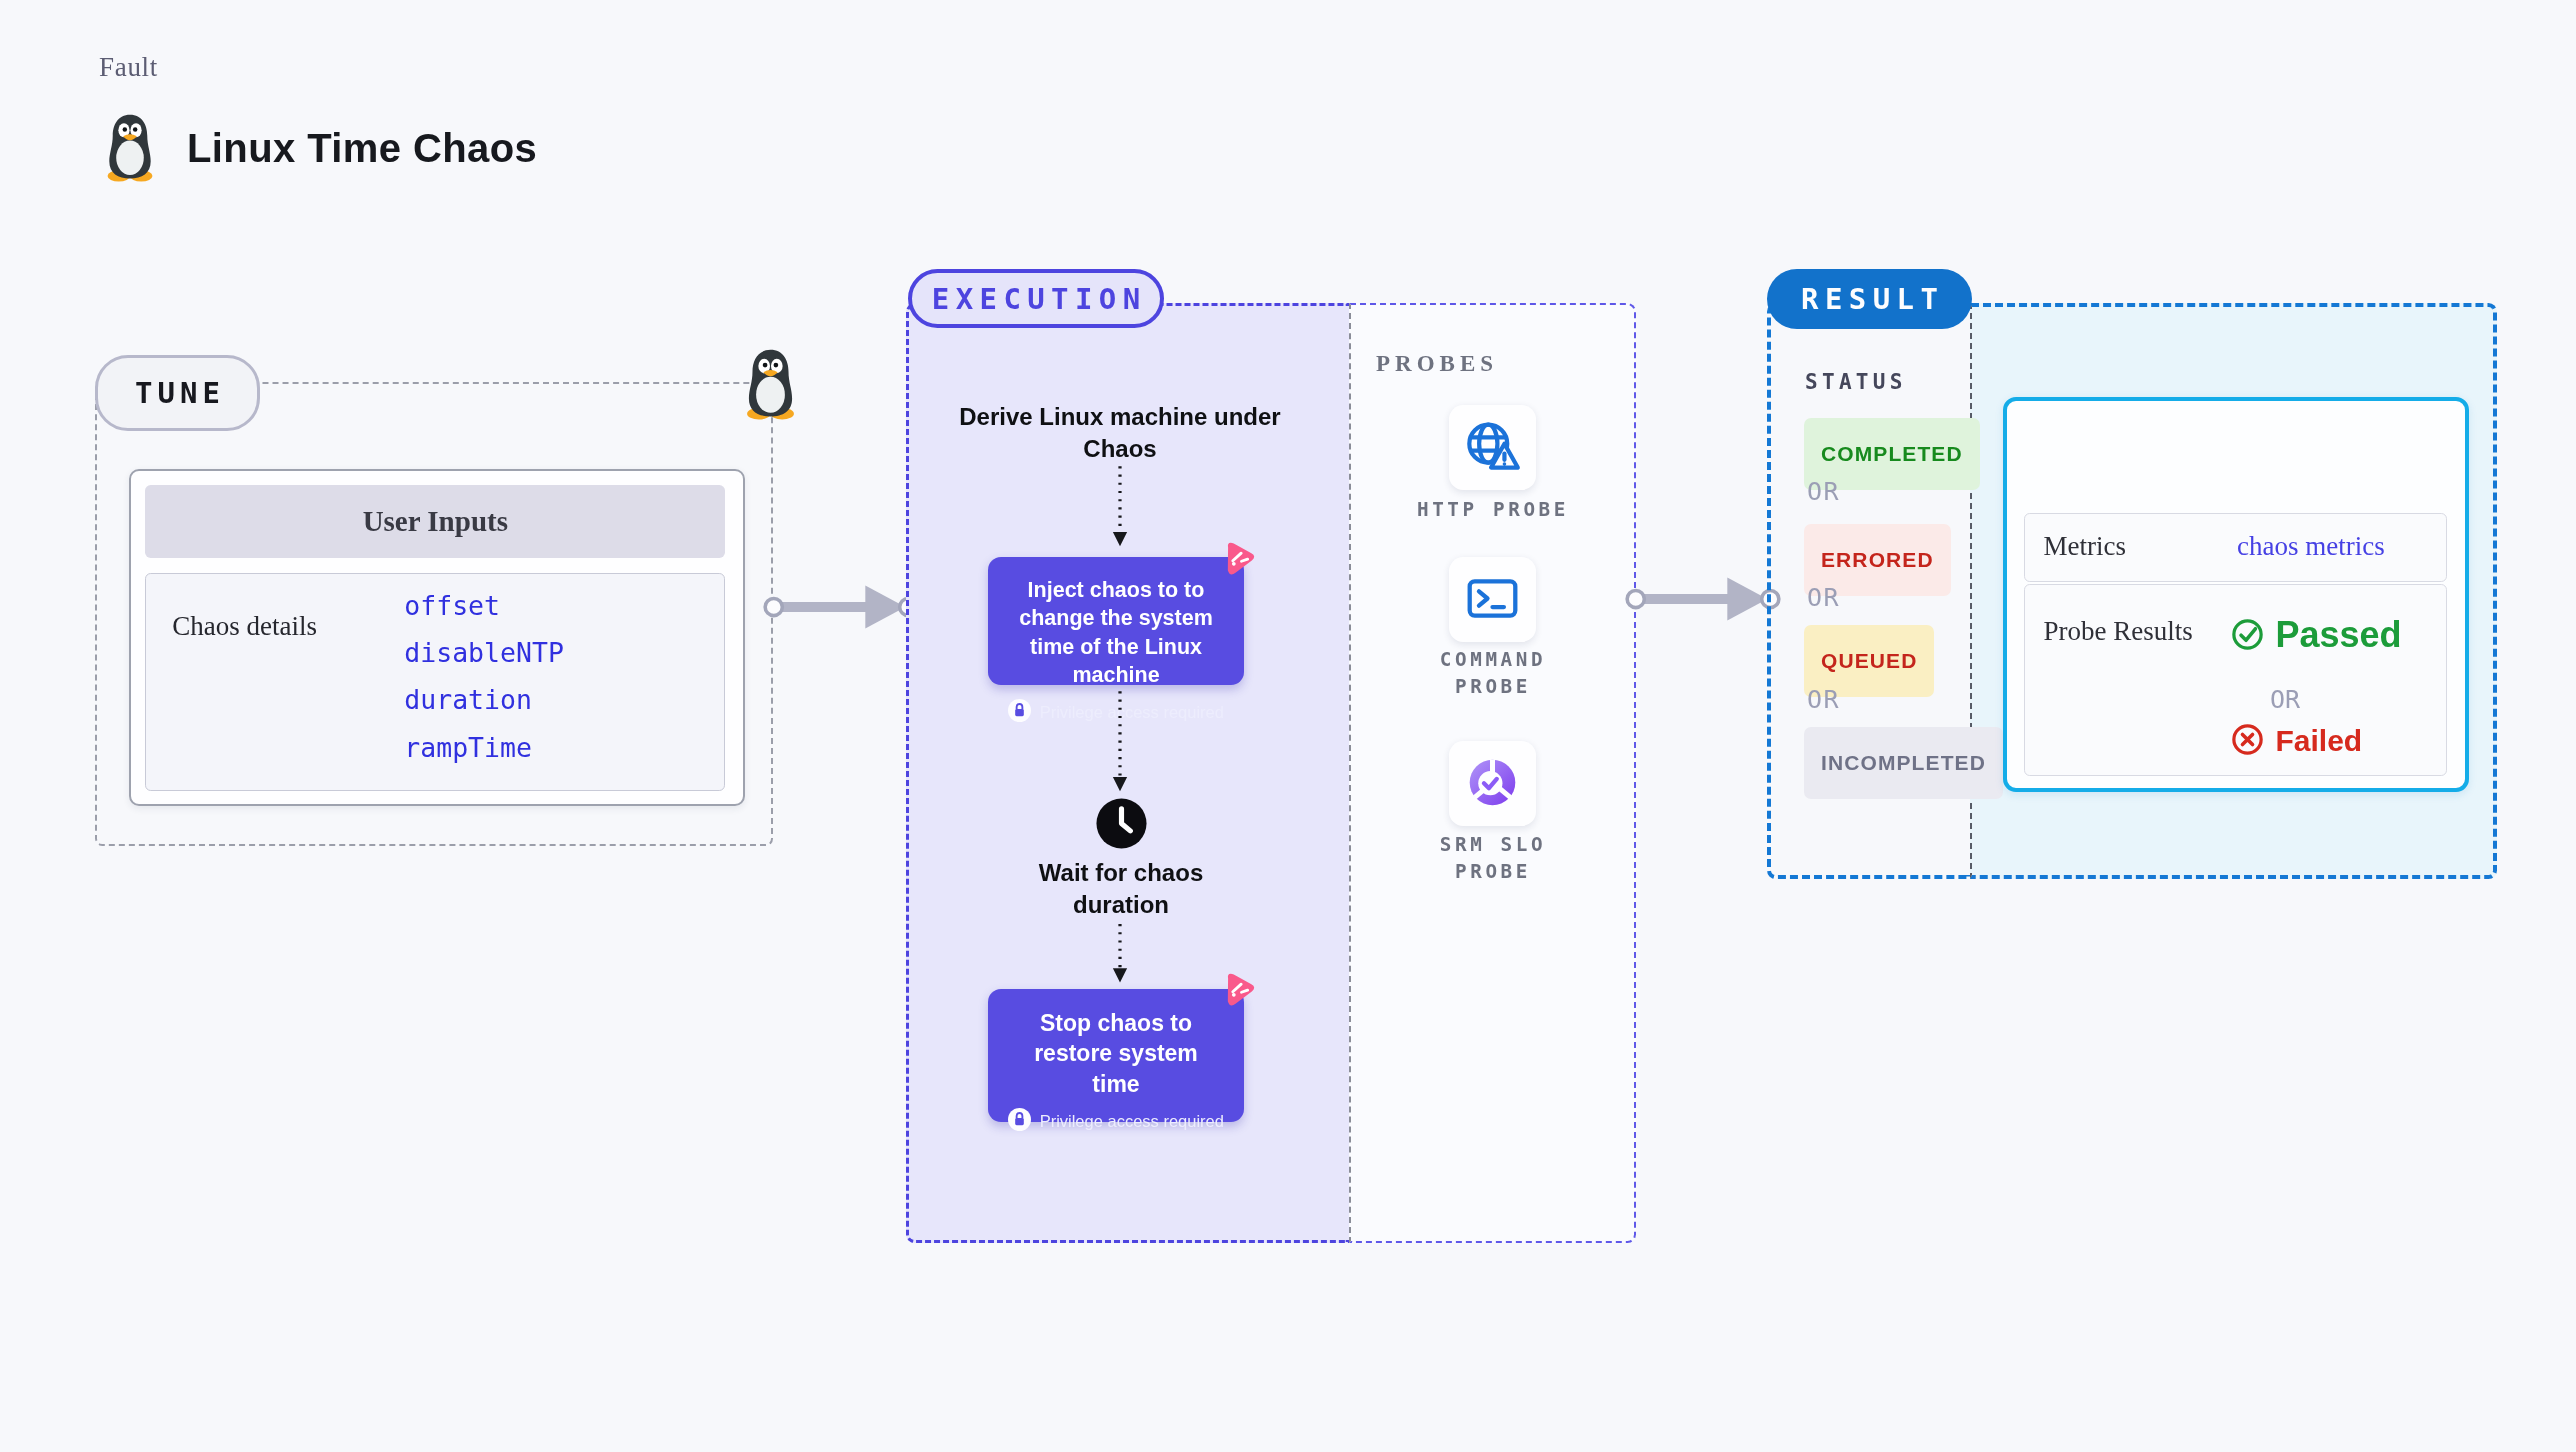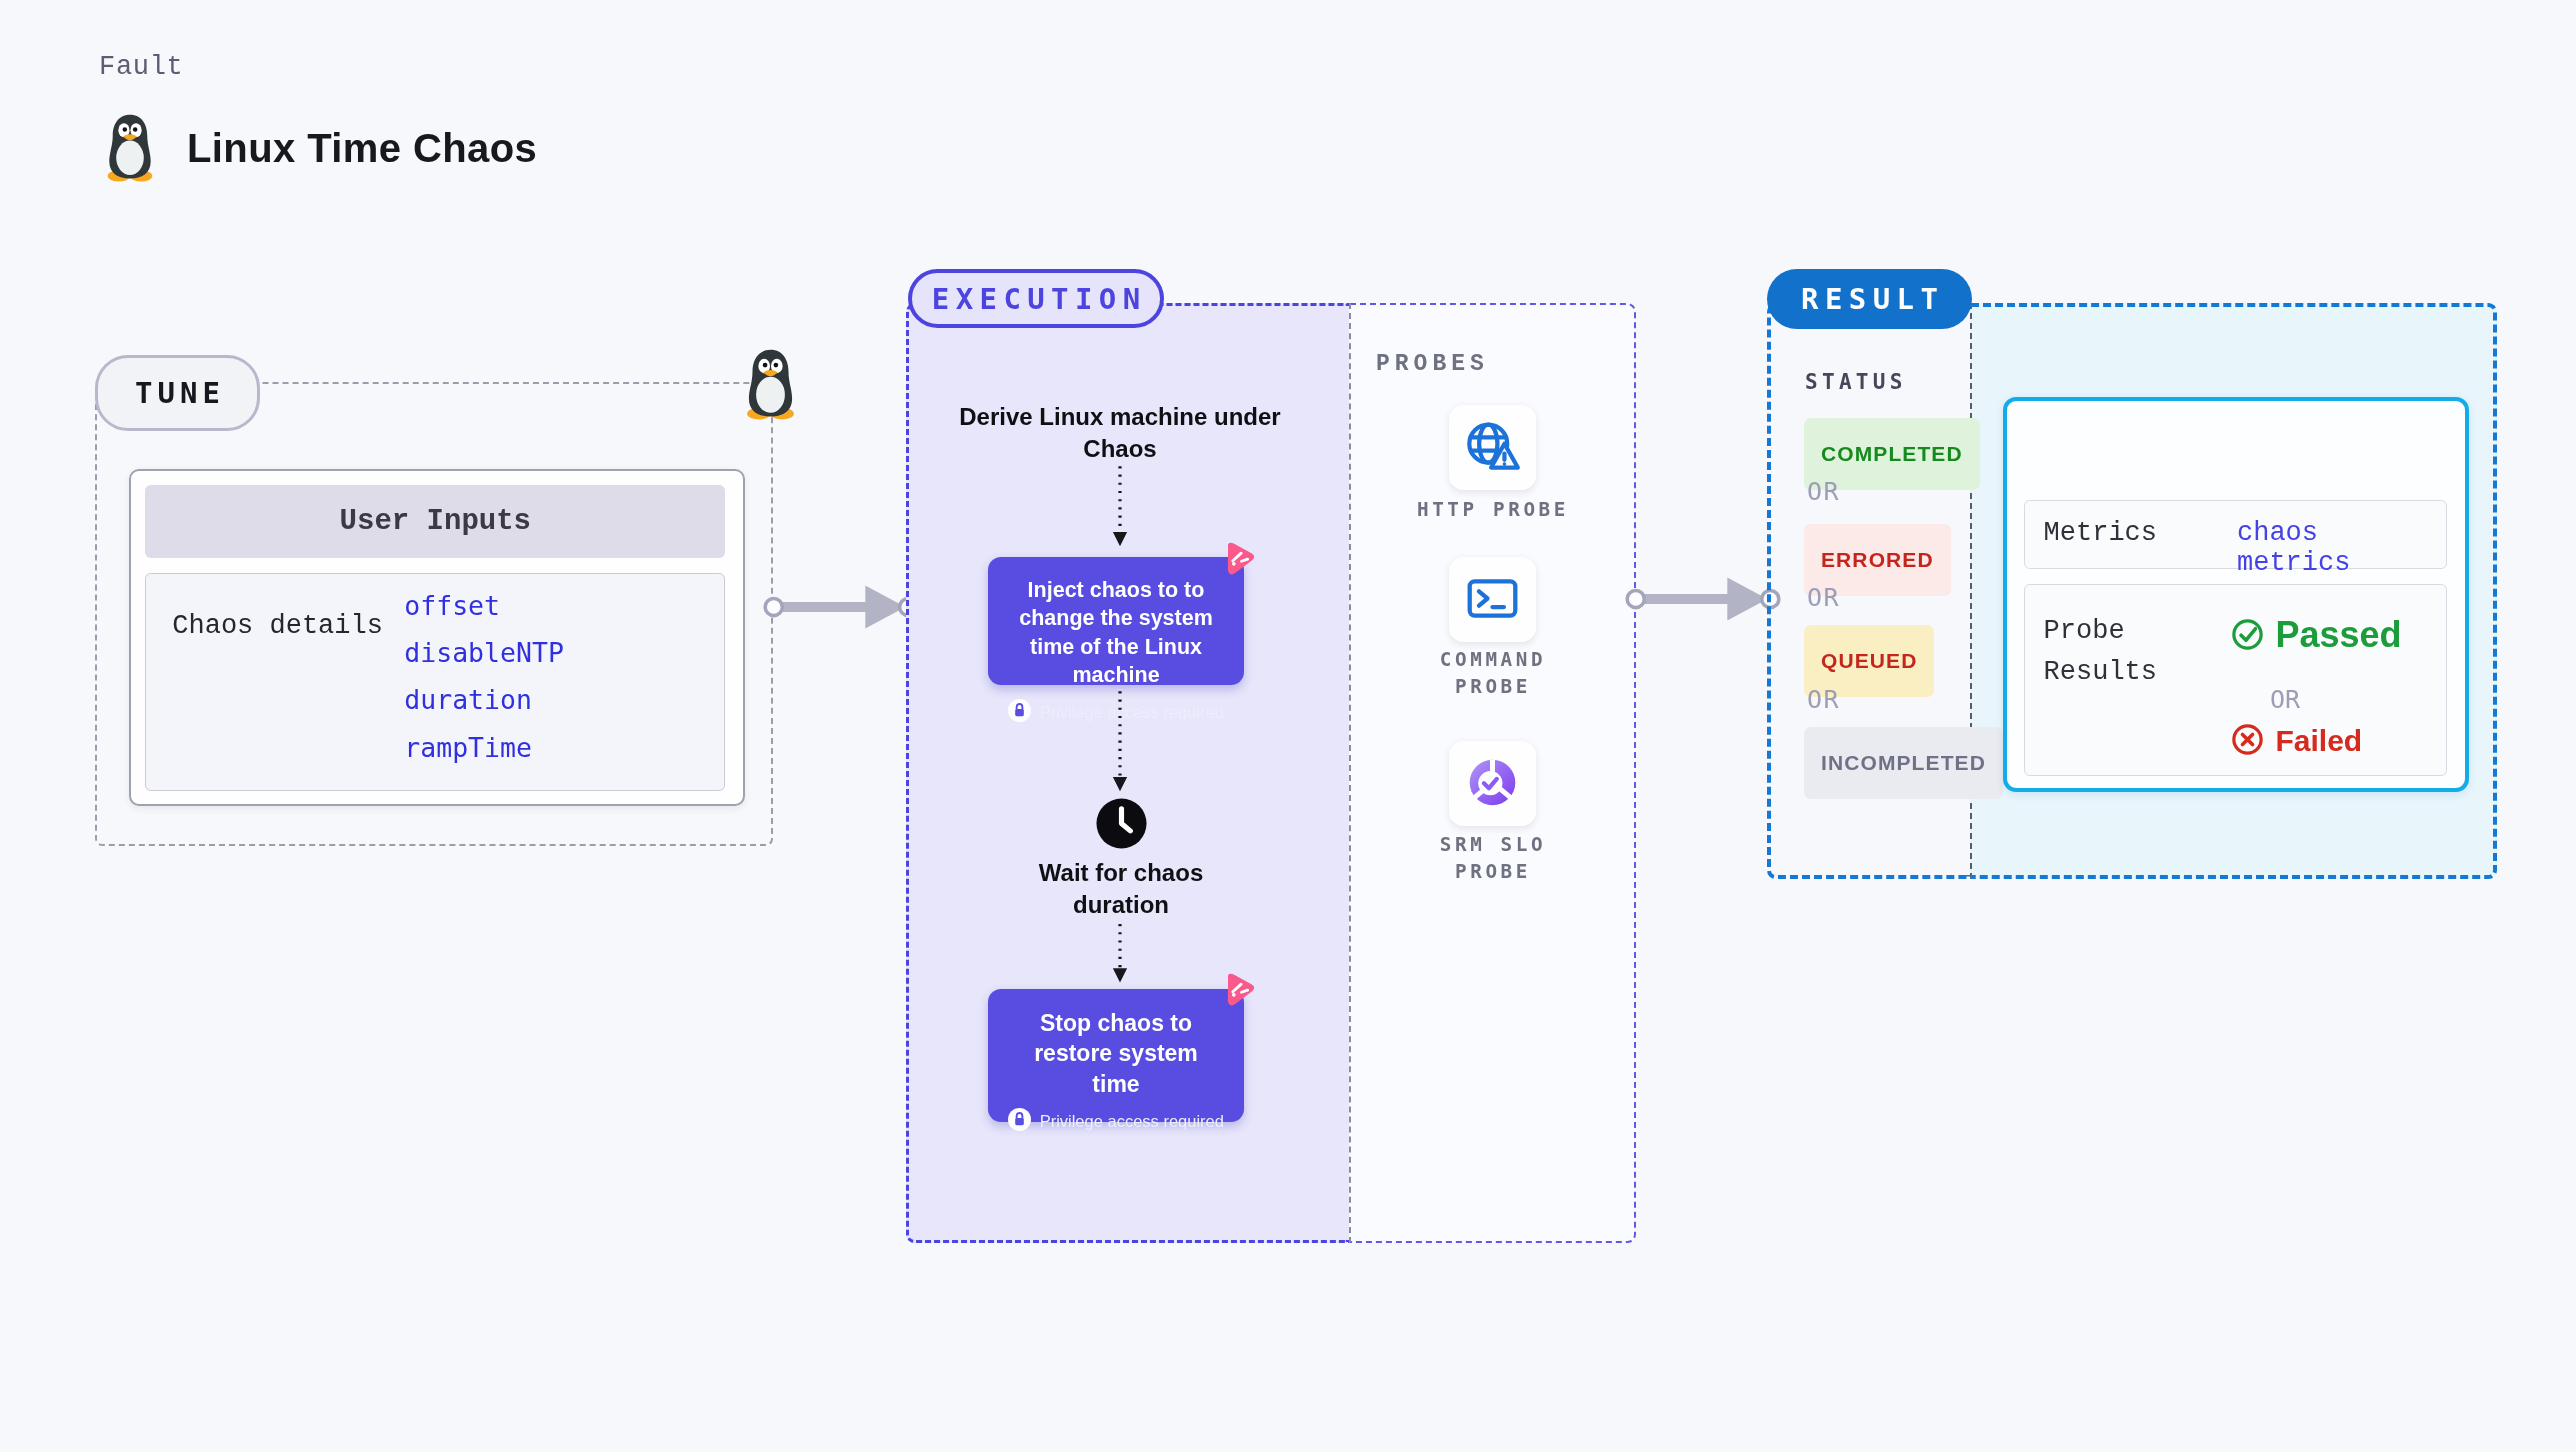--- a/index.html
+++ b/index.html
@@ -2,21 +2,21 @@
 <html style="font-size:11.5px"><head>
 <meta charset="utf-8">
 <style>
   html,body{margin:0;padding:0}
   body{
     width:2576px;height:1452px;position:relative;overflow:hidden;
     background:#F7F8FB;
     font-family:"Liberation Sans",sans-serif;
   }
   .abs{position:absolute}
-  .mono{font-family:Liberation Mono, monospace}
+  .mono{font-family:Liberation Serif, serif}
   .center{display:flex;align-items:center;justify-content:center}
 
   
   #eyebrow{left:99px;top:52px;font-size:27px;color:#5C5D73;letter-spacing:0.7px}
   #title-row{left:102px;top:113px;display:flex;align-items:center;gap:29px}
   #page-title{font-size:40px;font-weight:bold;color:#17191E;letter-spacing:0.4px}
 
   
   #tune-box{left:95px;top:382px;width:678px;height:464px;border:2.9px dashed #9B9EAA;border-radius:7.2px;box-sizing:border-box}
   #tune-pill{left:95px;top:355px;width:165px;height:76px;background:#F2F3F7;border:3.6px solid #B7B8CB;border-radius:33px;
@@ -76,21 +76,21 @@
   .or-sep{position:absolute;left:1807px;font-family:"DejaVu Sans Mono",monospace;font-size:25px;color:#9B9EB5;letter-spacing:1.4px}
   #or-1{top:477px} #or-2{top:583px} #or-3{top:685px}
 
   #output-zone{left:1970px;top:303px;width:527px;height:576px;background:#E8F5FB;border:4.3px dashed #1478D4;border-left:2.1px dashed #565B66;
     border-radius:0 8.6px 8.6px 0;box-sizing:border-box}
   #output-card{left:2003px;top:397px;width:466px;height:395px;background:#FDFEFF;border:4.3px solid #14ACE8;border-radius:13px;
     box-shadow:0 2.1px 8.6px rgba(20,120,200,.12);box-sizing:border-box}
   #output-header{left:17px;top:15.8px;width:423px;height:67px;background:#D8D7E3;border-radius:7.2px;
     font-family:"DejaVu Sans Mono",monospace;font-weight:bold;font-size:29px;color:#52545F}
   .output-row{position:absolute;left:17px;width:423px;background:#FAFBFD;border:1.4px solid #D8DAE3;border-radius:5.7px;box-sizing:border-box}
-  #metrics-row{top:99px;height:69px}
+  #metrics-row{top:112px;height:69px}
   #probe-results-row{top:183px;height:192px}
   #metrics-label{left:18.6px;top:17px;font-size:27px;color:#2F3038}
   #metrics-value{left:212px;top:17px;font-size:27px;color:#4641E4;cursor:pointer}
   #probe-results-label{left:18.6px;top:26px;width:150px;font-size:27px;color:#2F3038;line-height:1.5}
   .verdict-row{position:absolute;display:flex;align-items:center;gap:11.5px}
   #passed-row{left:206px;top:29px}
   #failed-row{left:206px;top:138px}
   #passed-text{font-weight:bold;font-size:36px;color:#1C9C3A}
   #failed-text{font-weight:bold;font-size:30px;color:#D62A1E}
   #output-or{left:245px;top:100px;font-family:"DejaVu Sans Mono",monospace;font-size:25px;color:#9B9EB5;position:absolute}

